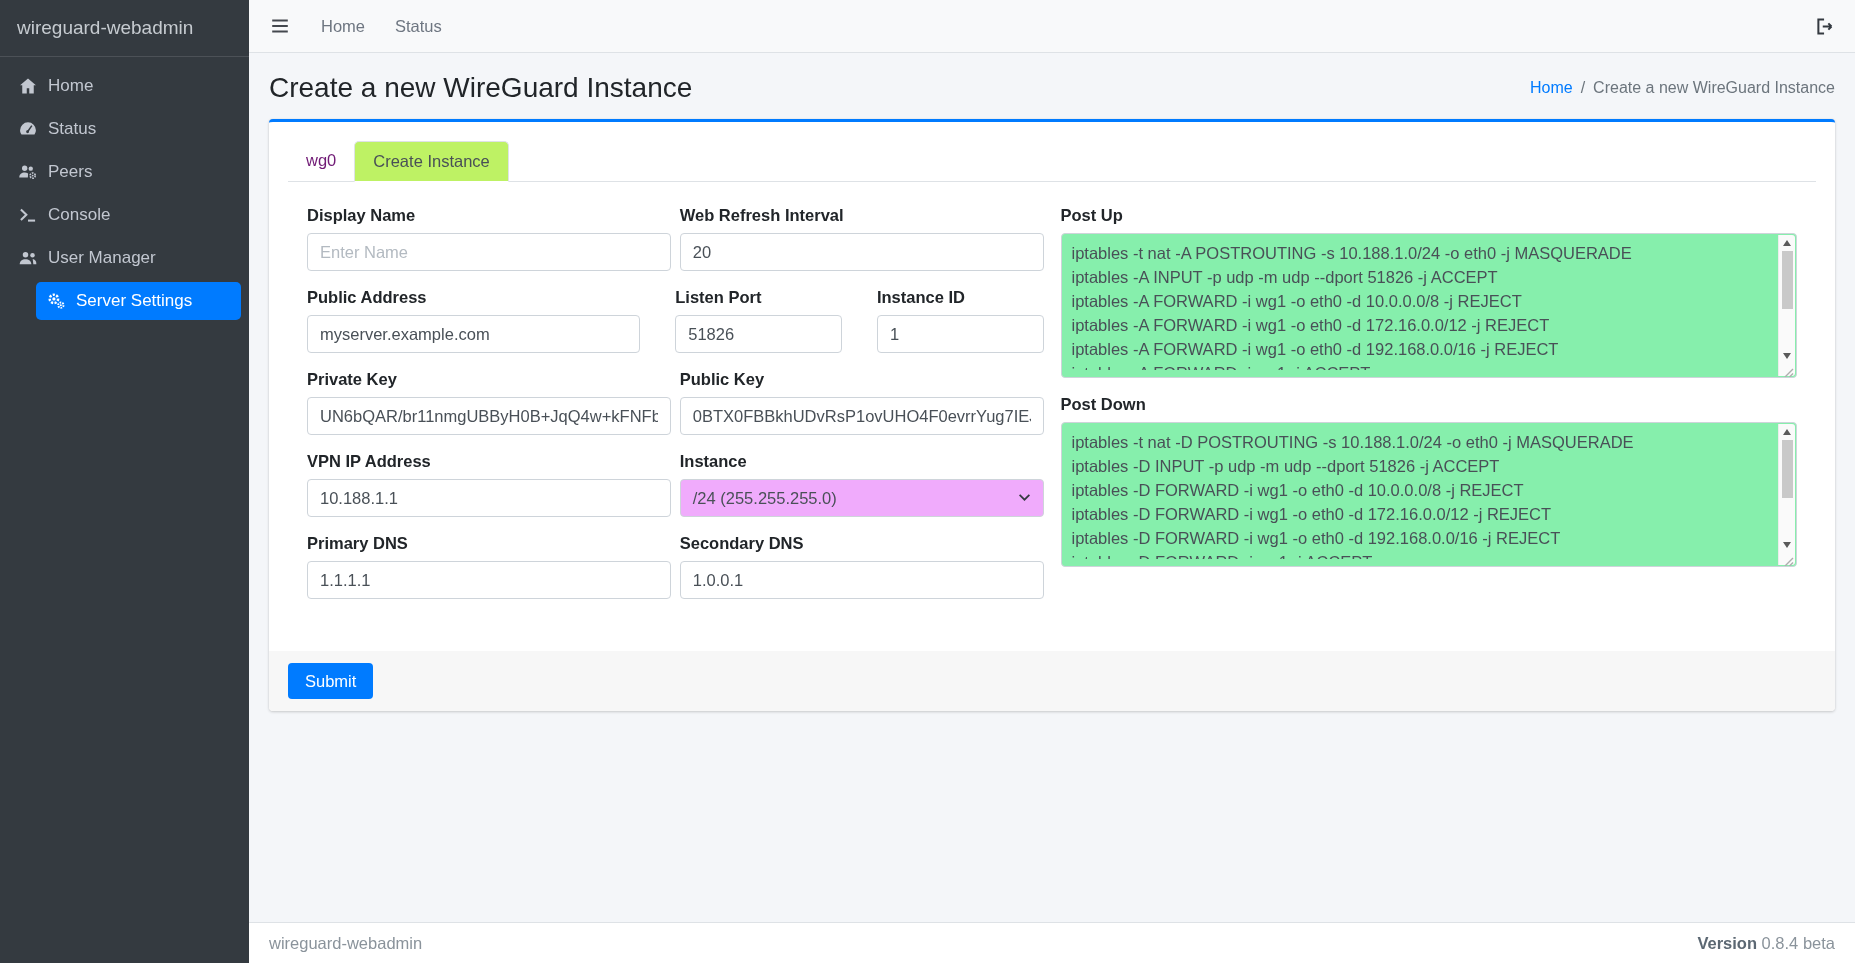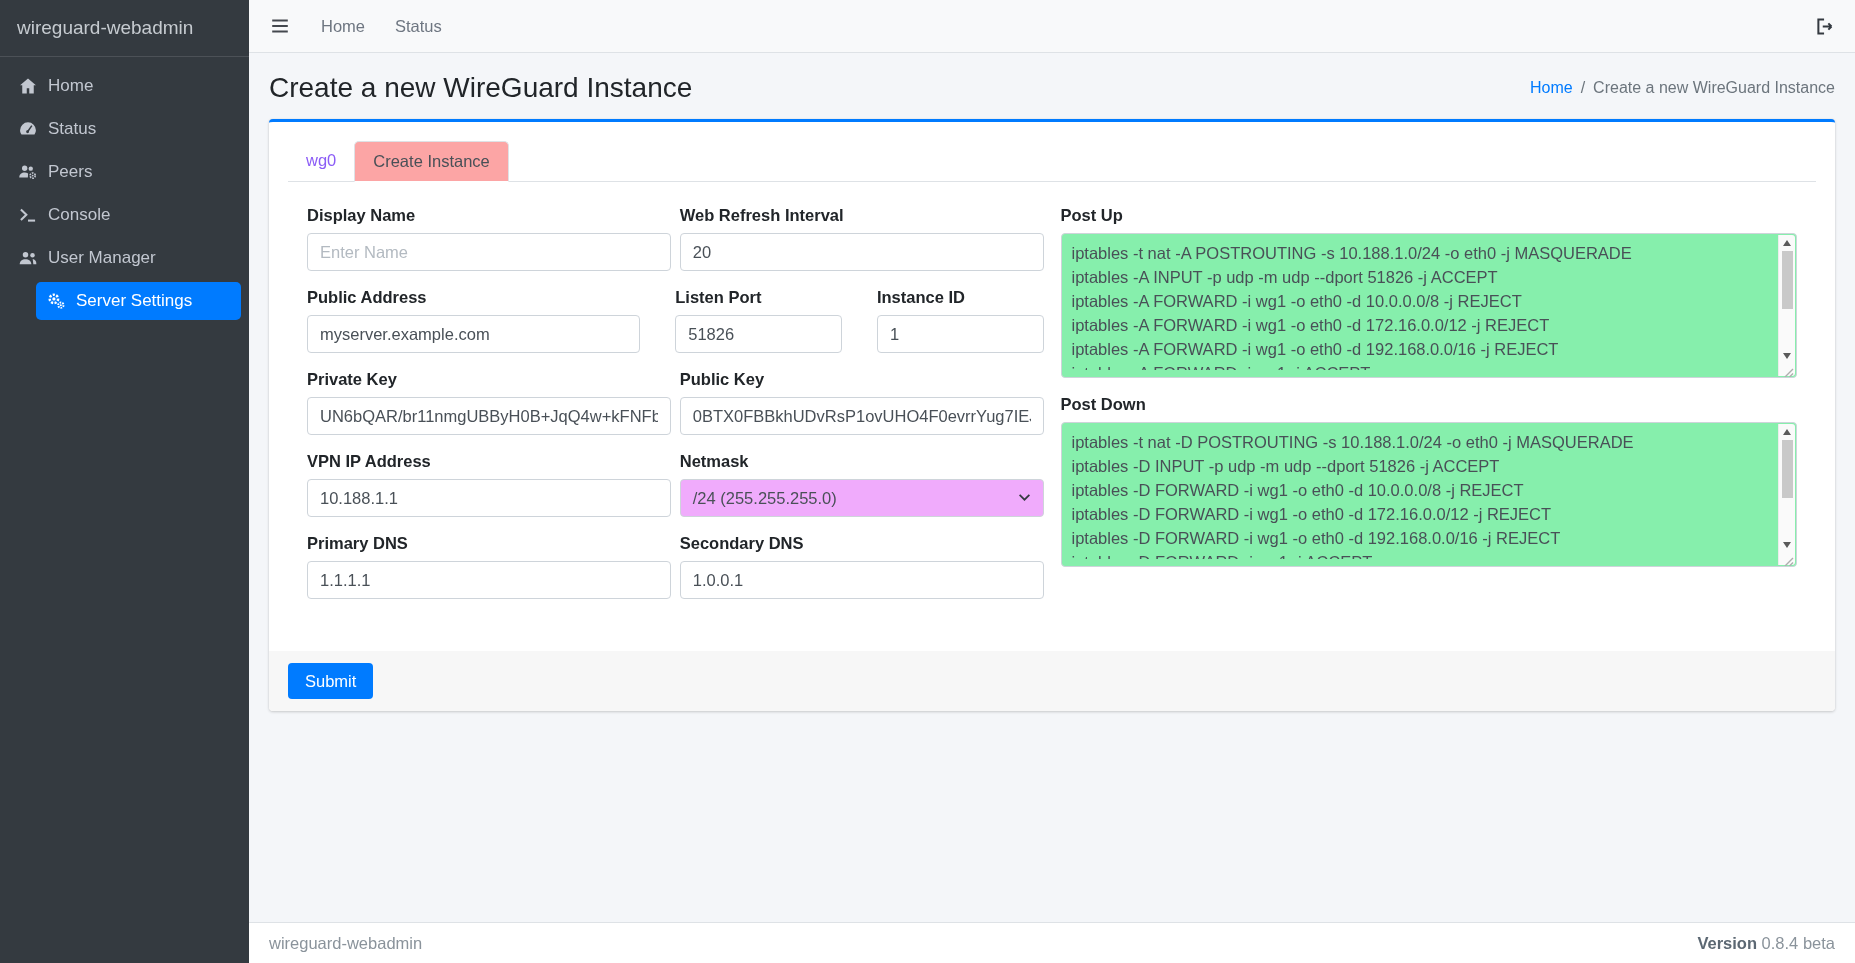--- a/index.html
+++ b/index.html
@@ -34,22 +34,22 @@
   .page-title { margin:0; font-size:28px; font-weight:500; color:#212529; }
   .breadcrumb { font-size:16px; color:#6c757d; display:flex; gap:8px; align-items:center; }
   .breadcrumb .bc-home { color:#007bff; text-decoration:none; cursor:pointer; }
 
   
   .card { margin:0 20px; background:#fff; border-top:3px solid #007bff; border-radius:4px;
     box-shadow:0 0 1px rgba(0,0,0,.13), 0 1px 3px rgba(0,0,0,.18); }
   .card-body { padding:19px 19px 35px 19px; }
   .tabs { display:flex; border-bottom:1px solid #dee2e6; }
   .tab { padding:10px 18px; font-size:16.5px; margin-bottom:-1px; cursor:pointer; }
-  .tab.inactive { color:#8b5cf6; }
-  .tab.active { color:#495057; background:#fca5a5; border:1px solid #dee2e6; border-bottom-color:#fff;
+  .tab.inactive { color:#701a75; }
+  .tab.active { color:#495057; background:#bef264; border:1px solid #dee2e6; border-bottom-color:#fff;
     border-radius:5px 5px 0 0;text-align:right; }
 
   .form-grid { display:flex; gap:17px; padding:24px 19px 0 19px; }
   .pane { flex:1 1 0; min-width:0; }
   .frow { display:flex; gap:9px; margin-bottom:17px; }
   .c-half { flex:2 1 0; min-width:0; }
   .c-quarter { flex:1 1 0; min-width:0;margin-left:26px; }
   .flabel { display:block; font-size:16.5px; font-weight:700; color:#212529; margin-bottom:8px; }
   .finput { width:100%; height:38px; padding:0 12px; font-size:16.5px; color:#495057;
     border:1px solid #ced4da; border-radius:4px; background:#fff; outline:none;
@@ -233,21 +233,21 @@
                   <input class="finput" value="0BTX0FBBkhUDvRsP1ovUHO4F0evrrYug7IEJRyA3sr" style="">
                 </div>
               </div>
 
               <div class="frow">
                 <div class="c-half">
                   <label class="flabel">VPN IP Address</label>
                   <input class="finput" value="10.188.1.1" style="">
                 </div>
                 <div class="c-half">
-                  <label class="flabel">Netmask</label>
+                  <label class="flabel">Instance</label>
                   <div class="fselect">
                     <span>/24 (255.255.255.0)</span>
                     <span>
                       <svg viewBox="0 0 12 8" fill="none" stroke="currentColor" stroke-width="1.6">
                           <path d="M1.5 1.5 6 6l4.5-4.5"></path>
                         </svg>
                     </span>
                   </div>
                 </div>
               </div>

